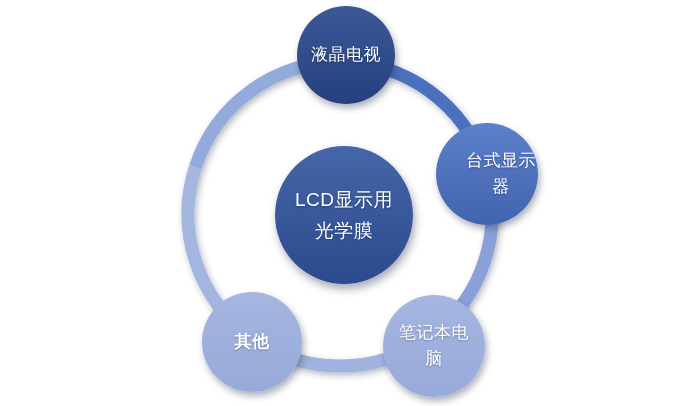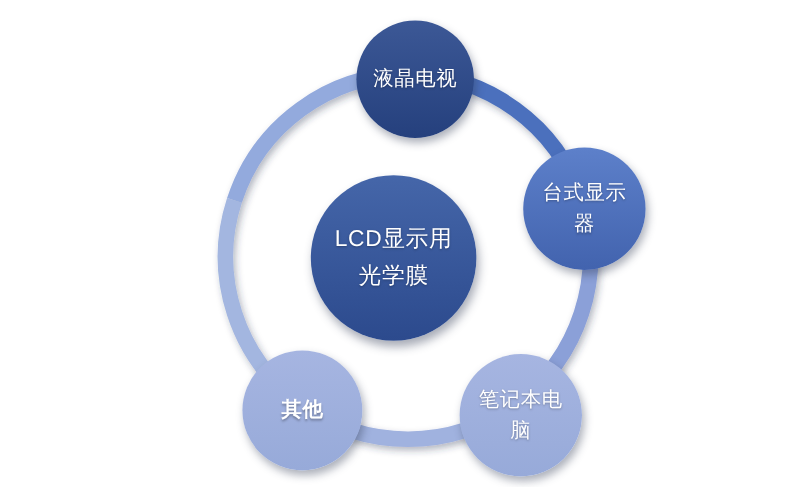--- a/index.html
+++ b/index.html
@@ -28,43 +28,44 @@
   }
   .node .label {
     display: block;
     width: 74px;
     font-size: 17px;
     line-height: 26px;
     letter-spacing: 0.5px;
     text-shadow: 0 1px 2px rgba(0,0,0,0.30);
   }
   .node-top {
-    left: 297px; top: 17px; width: 98px; height: 98px;
+    left: 297px; top: 6px; width: 98px; height: 98px;
     background: linear-gradient(180deg, #3C5896 0%, #25407D 100%);
   }
   .node-right {
     left: 436px; top: 123px; width: 102px; height: 102px;
     background: linear-gradient(180deg, #5D80CA 0%, #4263AE 100%);
+    justify-content: flex-end;
   }
   .node-bottom-right {
     left: 383px; top: 295px; width: 102px; height: 102px;
     background: linear-gradient(180deg, #A6B5E1 0%, #97AAD9 100%);
     justify-content: center;
   }
   .node-bottom-left {
     left: 202px; top: 292px; width: 100px; height: 100px;
     background: linear-gradient(180deg, #A6B5E1 0%, #97AAD9 100%);
     font-weight: bold;
   }
   .node-left {
     left: 139px; top: 119px; width: 102px; height: 102px;
     background: linear-gradient(180deg, #5D80CA 0%, #4263AE 100%);
   }
   .node-center {
-    left: 259px; top: 146px; width: 138px; height: 138px;
+    left: 275px; top: 146px; width: 138px; height: 138px;
     background: linear-gradient(180deg, #4566A9 0%, #2C4A8D 100%);
     box-shadow: 2px 5px 8px rgba(45, 55, 80, 0.42);
     text-align: center;
   }
   .node-center .center-label {
     font-size: 19px;
     line-height: 31px;
     letter-spacing: 0.5px;
     text-shadow: 0 1px 2px rgba(0,0,0,0.30);
   }

